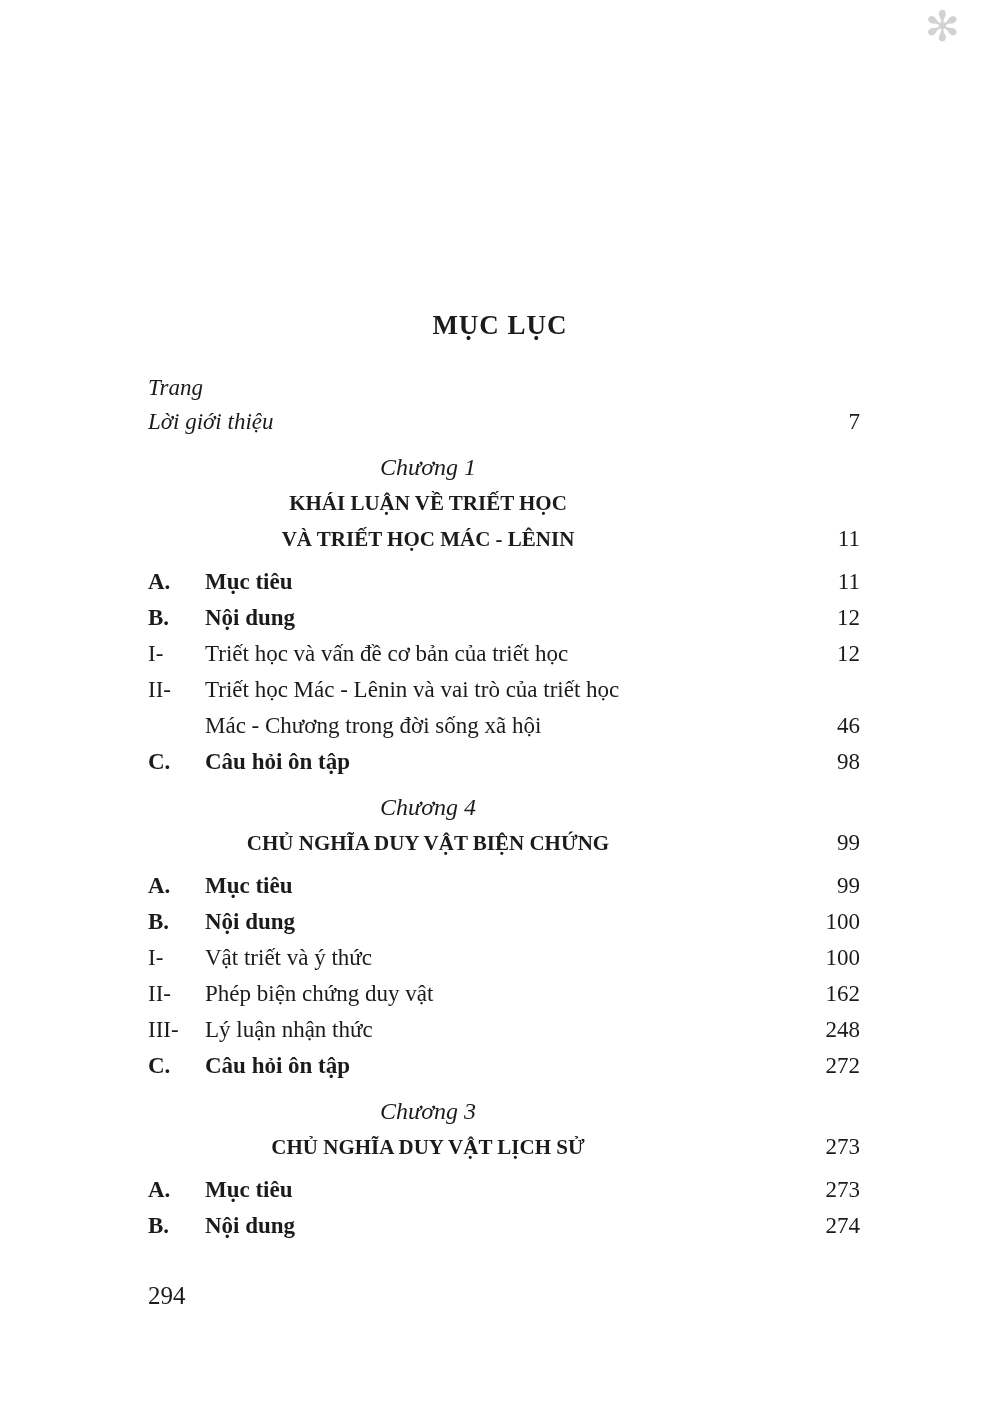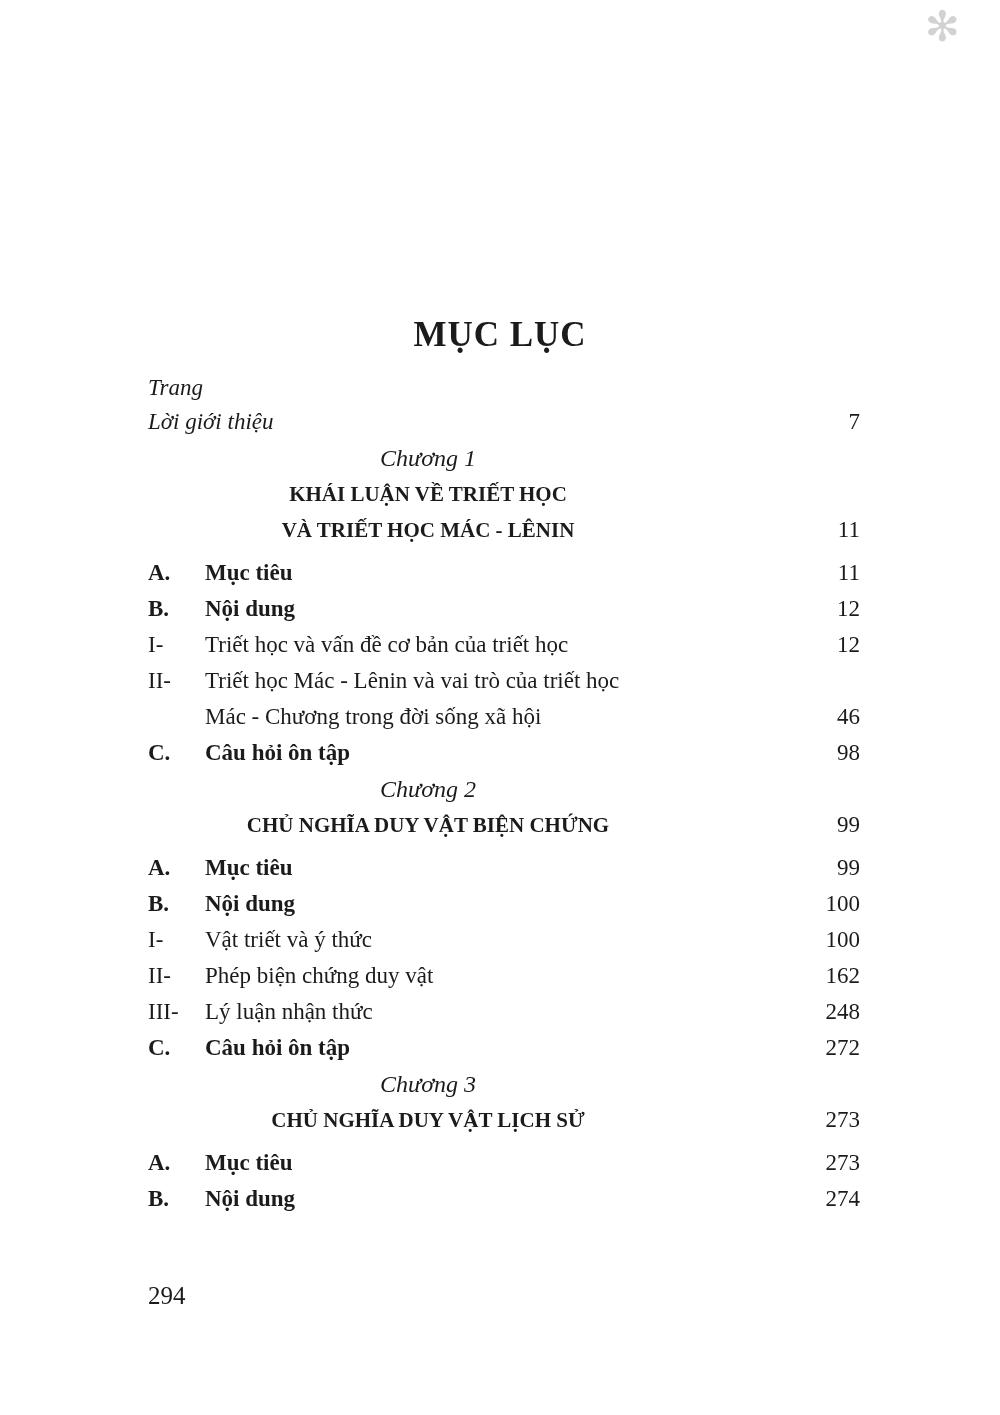--- a/index.html
+++ b/index.html
@@ -16,39 +16,39 @@
   .corner-icon {
     position: absolute; top: 6px; right: 40px;
     font-size: 42px; line-height: 42px;
     color: #d2d2d2;
     user-select: none;
   }
 
   .toc-title {
     position: absolute; top: 292px; left: 0; width: 1000px;
     text-align: center;
-    font-weight: bold; font-size: 35px; letter-spacing: 1px;
+    font-weight: bold; font-size: 27px; letter-spacing: 1px;
   }
 
   .content {
     position: absolute; top: 372px; left: 148px; width: 712px;
   }
 
   .row { display: flex; align-items: baseline; line-height: 36px; font-size: 23px; }
   .row .marker { width: 57px; flex: 0 0 57px; }
   .row .txt { flex: 0 1 auto; }
   .row .fill { flex: 1 1 auto; }
   .row .pg { flex: 0 0 auto; text-align: right; min-width: 50px; }
 
   .trang-row { line-height: 32px; font-style: italic; justify-content: flex-start; }
   .intro-row .txt { font-style: italic; }
 
   .bold { font-weight: bold; }
 
-  .chapter-label-row { }
+  .chapter-label-row { margin-top: 9px; }
   .centerblock { width: 560px; flex: 0 0 560px; text-align: center; }
   .chapter-label { font-style: italic; font-size: 24px; }
   .chapter-title { font-weight: bold; font-size: 21px; }
 
   .first-item { margin-top: 7px; }
 
   .cont-line { padding-left: 57px; }
   .cont-line .txt { flex: 0 1 auto; }
 
   .footer-page {
@@ -117,21 +117,21 @@
       <span class="pg">46</span>
     </div>
     <div class="row bold">
       <span class="marker">C.</span>
       <span class="txt">Câu hỏi ôn tập</span>
       <span class="fill"></span>
       <span class="pg" style="font-weight:normal">98</span>
     </div>
 
     <div class="row chapter-label-row">
-      <span class="centerblock chapter-label">Chương 2</span>
+      <span class="centerblock chapter-label">Chương 4</span>
     </div>
     <div class="row">
       <span class="centerblock chapter-title">CHỦ NGHĨA DUY VẬT BIỆN CHỨNG</span>
       <span class="fill"></span>
       <span class="pg">99</span>
     </div>
 
     <div class="row bold first-item">
       <span class="marker">A.</span>
       <span class="txt">Mục tiêu</span>

